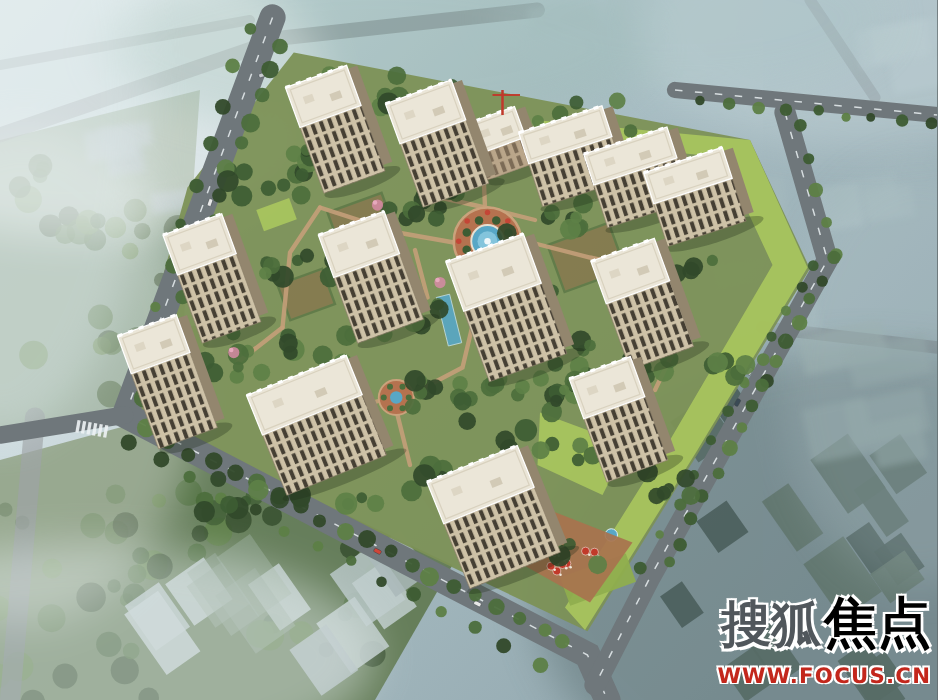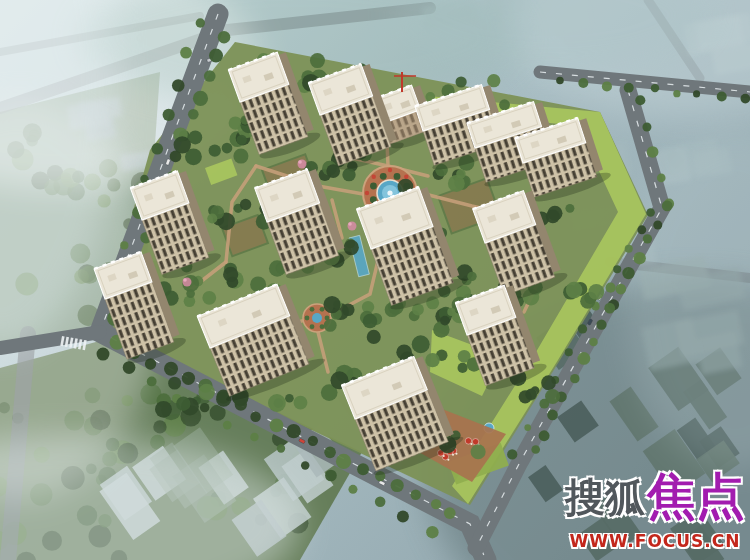--- a/index.html
+++ b/index.html
@@ -3,21 +3,21 @@
 <meta charset="utf-8">
 <style>
   html,body{margin:0;padding:0;background:#222;}
   .stage{position:relative;width:750px;height:560px;overflow:hidden;
          font-family:"DejaVu Sans","Liberation Sans",sans-serif;background:#b9cdd2;}
   .stage svg{position:absolute;left:0;top:0;}
   .wm{position:absolute;right:5px;bottom:10px;z-index:5;text-align:center;line-height:1;}
   .wm-brand{display:flex;align-items:center;justify-content:flex-end;}
   .wm-gray{font-size:40px;font-weight:bold;color:#51575c;
     text-shadow:-2px -2px 0 #fff,2px -2px 0 #fff,-2px 2px 0 #fff,2px 2px 0 #fff,0 0 3px #fff;}
-  .wm-red{font-size:49px;font-weight:bold;color:#a21caf;margin-left:2px;
+  .wm-red{font-size:43px;font-weight:bold;color:#000000;margin-left:2px;
     text-shadow:-2px -2px 0 #fff,2px -2px 0 #fff,-2px 2px 0 #fff,2px 2px 0 #fff,0 0 3px #fff;}
   .wm-url{font-size:17px;font-weight:bold;letter-spacing:1px;color:#c3271c;margin-top:12px;
     text-shadow:-1.5px -1.5px 0 #fff,1.5px -1.5px 0 #fff,-1.5px 1.5px 0 #fff,1.5px 1.5px 0 #fff;}
 </style>
 </head>
 <body>
 
 <div class="stage">
   <svg id="scene" width="750" height="560" viewBox="0 0 750 560">
     <defs>

